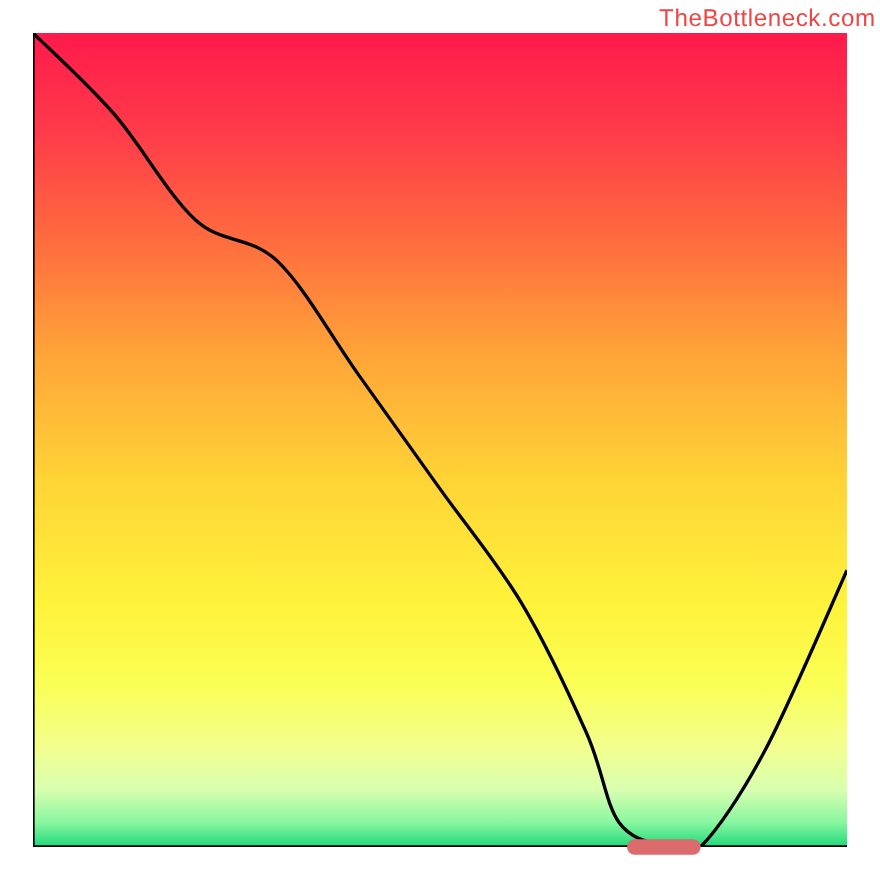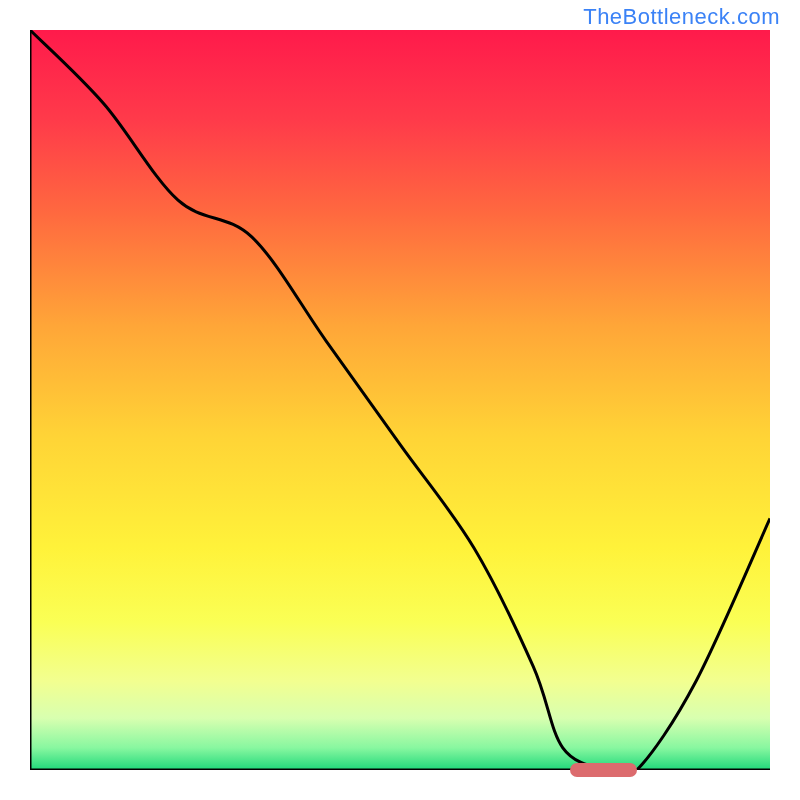--- a/index.html
+++ b/index.html
@@ -11,25 +11,25 @@
     overflow: hidden;
   }
   .container {
     position: relative;
     width: 800px;
     height: 800px;
   }
   .watermark {
     position: absolute;
     top: 4px;
-    right: 20px;
+    right: 4px;
     font-family: Arial, Helvetica, sans-serif;
     font-size: 22px;
     font-weight: 400;
-    color: #3b82f6;
+    color: #ef4444;
     letter-spacing: 0.5px;
   }
   .plot-area {
     position: absolute;
     left: 30px;
     top: 30px;
     width: 740px;
     height: 740px;
   }
   .plot-svg {

